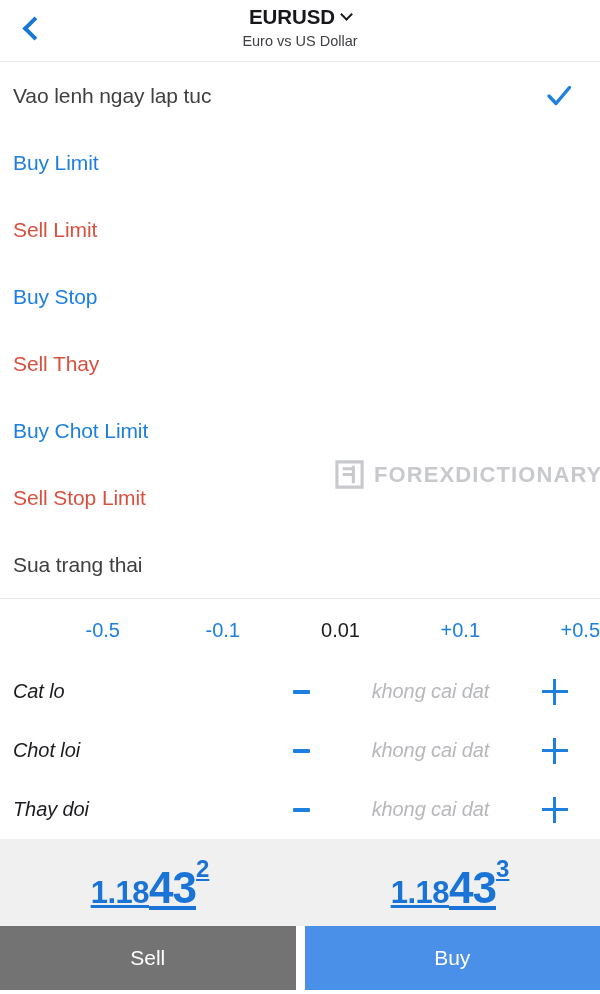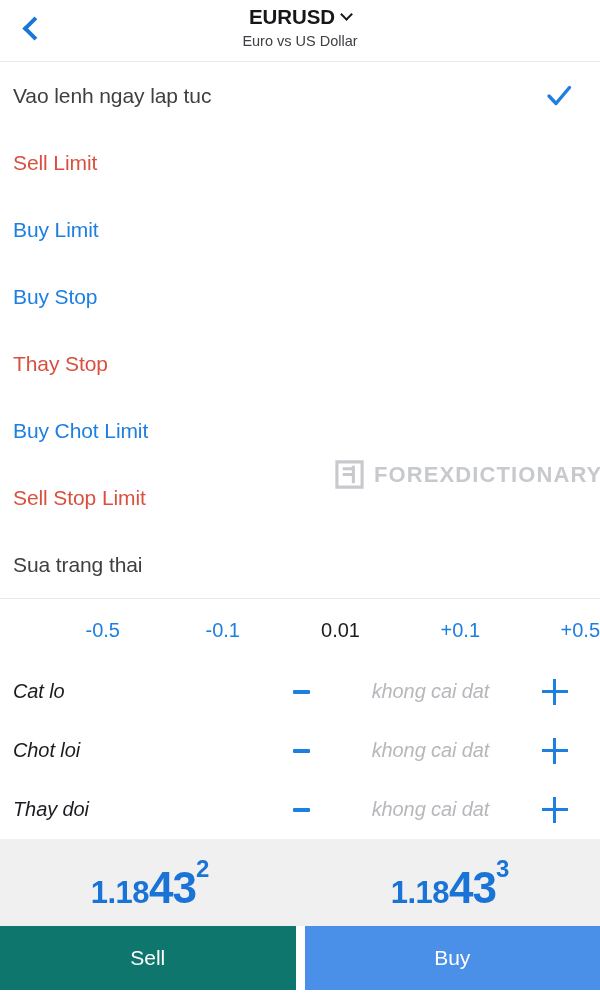--- a/index.html
+++ b/index.html
@@ -186,20 +186,21 @@
     display: flex;
     align-items: center;
   }
   .quote-cell {
     flex: 1 1 0;
     display: flex;
     align-items: baseline;
     justify-content: center;
     color: #1a73d6;
     line-height: 1;
+    text-decoration: underline;
   }
   .q-small { font-size: 31px; font-weight: bold; letter-spacing: -0.5px; }
   .q-big { font-size: 44px; font-weight: bold; letter-spacing: -1px; margin-top: 11px; }
   .q-sup {
     font-size: 24px; font-weight: bold;
     align-self: flex-start;
     margin-top: 2px;
   }
 
   
@@ -208,21 +209,21 @@
     display: flex;
   }
   .act-btn {
     flex: 1 1 0;
     display: flex;
     align-items: center;
     justify-content: center;
     font-size: 21px;
     color: #ffffff;
   }
-  .act-btn.sell { background: #0f766e; }
+  .act-btn.sell { background: #737373; }
   .act-btn.buy  { background: #4a90e8; margin-left: 9px; }
 </style>
 </head>
 <body>
 
 <div id="app">
 
   <div class="header">
     <div class="back-btn">
       <span class="back-chevron"></span>
@@ -240,34 +241,34 @@
 
     <div class="order-row neutral">
       <span class="order-label">Vao lenh ngay lap tuc</span>
       <span class="check-icon">
         <svg viewBox="0 0 26 26" width="26" height="26">
           <path d="M3 13 L10 20.5 L23.5 4.5" fill="none" stroke="#1d7fe0" stroke-width="3.4" stroke-linecap="round" stroke-linejoin="round"></path>
         </svg>
       </span>
     </div>
 
+    <div class="order-row buy">
+      <span class="order-label">Buy Limit</span>
+    </div>
+
     <div class="order-row sell">
       <span class="order-label">Sell Limit</span>
     </div>
 
     <div class="order-row buy">
-      <span class="order-label">Buy Limit</span>
-    </div>
-
-    <div class="order-row buy">
       <span class="order-label">Buy Stop</span>
     </div>
 
     <div class="order-row sell">
-      <span class="order-label">Thay Stop</span>
+      <span class="order-label">Sell Thay</span>
     </div>
 
     <div class="order-row buy">
       <span class="order-label">Buy Chot Limit</span>
     </div>
 
     <div class="order-row sell">
       <span class="order-label">Sell Stop Limit</span>
     </div>
 

